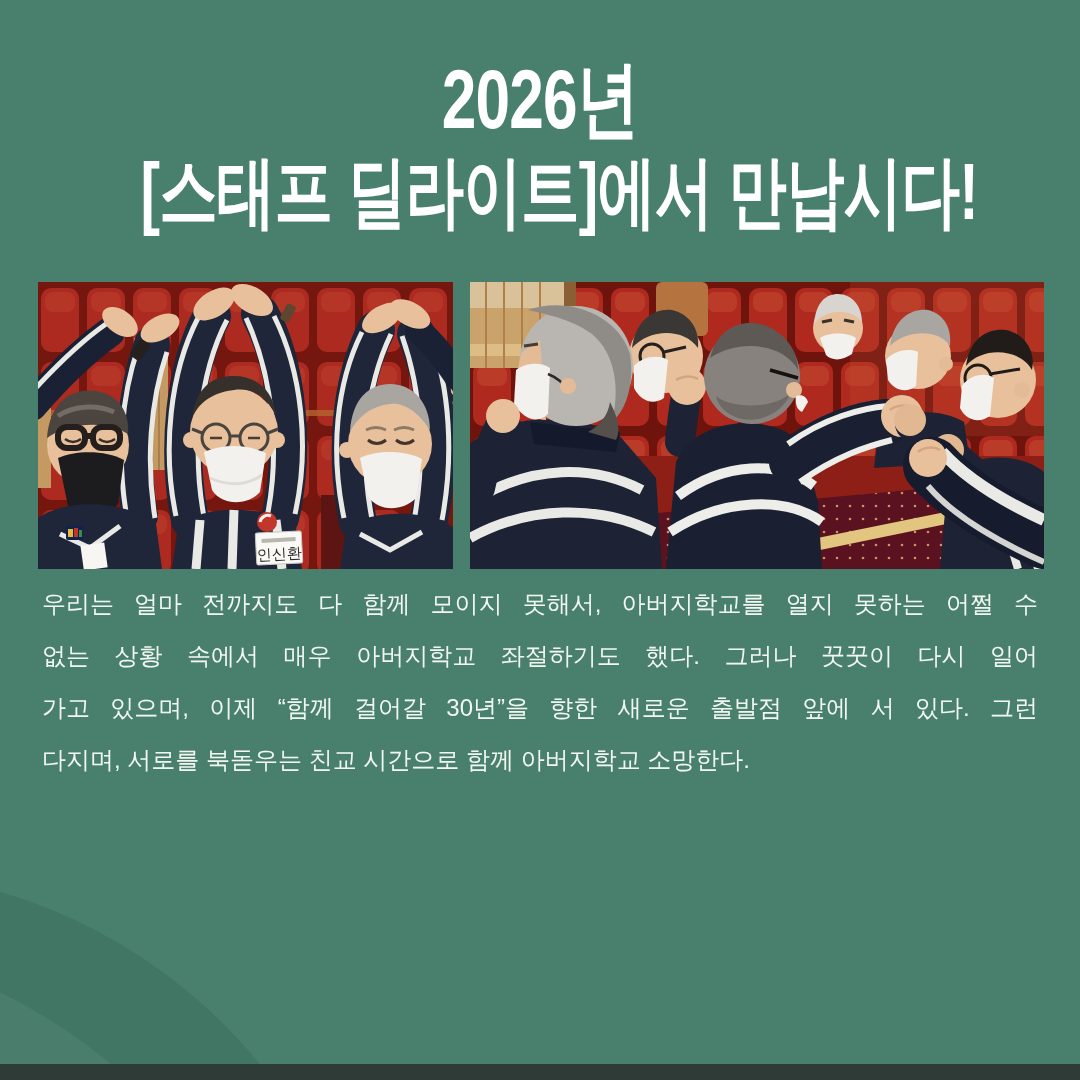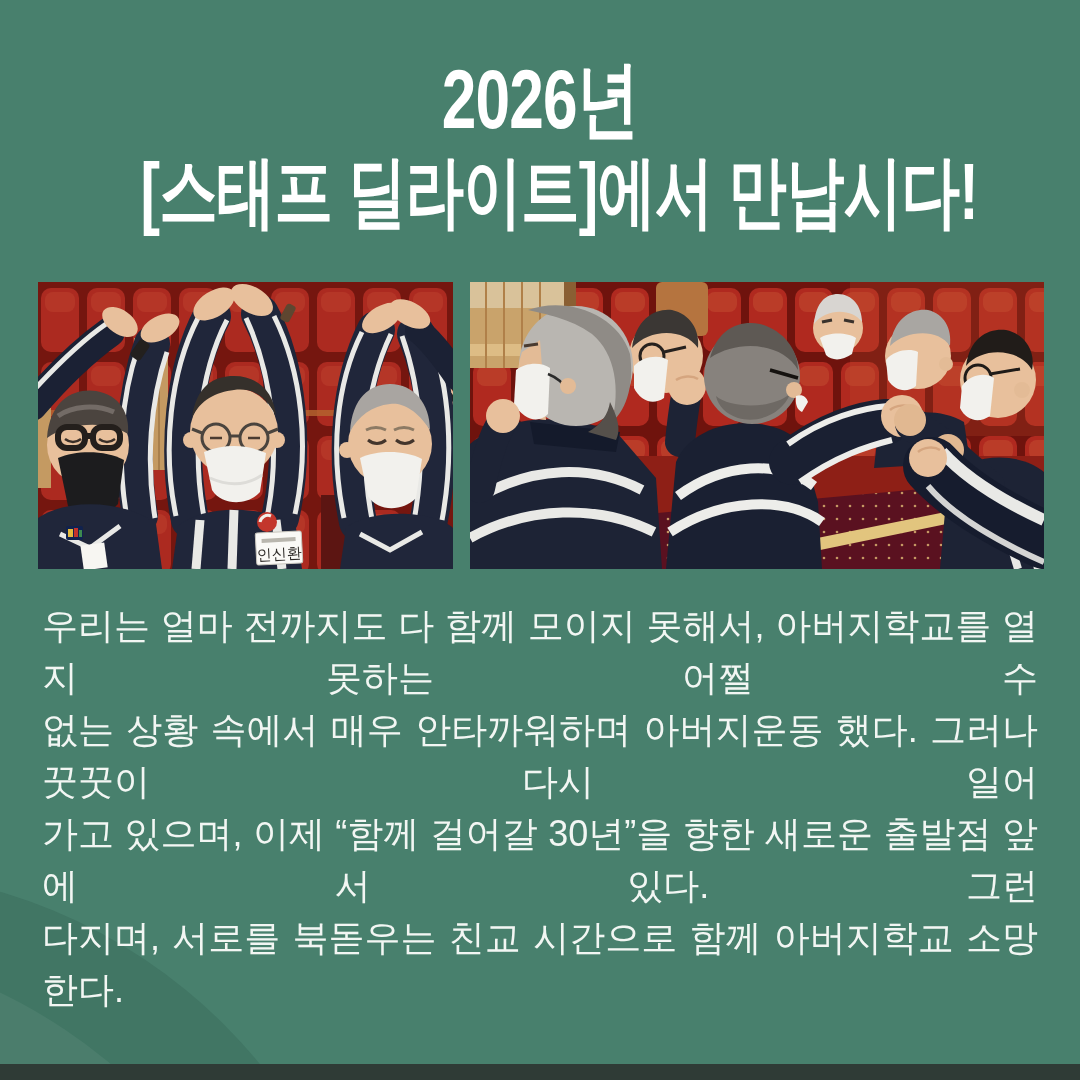--- a/index.html
+++ b/index.html
@@ -14,21 +14,21 @@
   .title{position:absolute;top:52px;left:0;width:1080px;text-align:center;color:#FFFFFF;font-weight:700;}
   .title .ln{display:block;white-space:nowrap;transform:scaleX(0.74);transform-origin:50% 50%;letter-spacing:-1px;}
   .ln1{font-size:84px;line-height:94px;}
   .ln2{font-size:79px;line-height:92px;}
   
   .photo{position:absolute;top:282px;height:287px;overflow:hidden;}
   .photo svg{display:block;width:100%;height:100%;}
   .photo-left{left:38px;width:415px;}
   .photo-right{left:470px;width:574px;}
   
-  .body{position:absolute;left:42px;top:600px;width:996px;color:#F2F6F3;font-size:36px;line-height:52px;}
+  .body{position:absolute;left:42px;top:578px;width:996px;color:#F2F6F3;font-size:24px;line-height:52px;}
   .bl{text-align:justify;text-align-last:justify;}
   .bl.last{text-align-last:left;}
 </style>
 </head>
 <body>
 
 <div class="canvas" style="background:#48806D;">
 
   <div class="bg">
     <div class="deco deco-outer"></div>
@@ -277,18 +277,18 @@
         <path d="M574 238 C526 216 492 192 472 170" stroke="#E9E9E6" stroke-width="12" fill="none"></path>
         <path d="M574 280 C520 256 480 230 458 204" stroke="#E9E9E6" stroke-width="6" fill="none" opacity="0.9"></path>
         <circle cx="458" cy="176" r="19" fill="#E8C09C"></circle>
         <path d="M448 170 C454 165 464 164 470 168" stroke="#D5A57F" stroke-width="2.5" fill="none"></path>
       </g>
     </svg>
   </div>
 
   <div class="body">
     <div class="bl">우리는 얼마 전까지도 다 함께 모이지 못해서, 아버지학교를 열지 못하는 어쩔 수</div>
-    <div class="bl">없는 상황 속에서 매우 안타까워하며 아버지운동 했다. 그러나 꿋꿋이 다시 일어</div>
+    <div class="bl">없는 상황 속에서 매우 아버지학교 좌절하기도 했다. 그러나 꿋꿋이 다시 일어</div>
     <div class="bl">가고 있으며, 이제 “함께 걸어갈 30년”을 향한 새로운 출발점 앞에 서 있다. 그런</div>
     <div class="bl last">다지며, 서로를 북돋우는 친교 시간으로 함께 아버지학교 소망한다.</div>
   </div>
 
 </div>
 
 </body></html>

